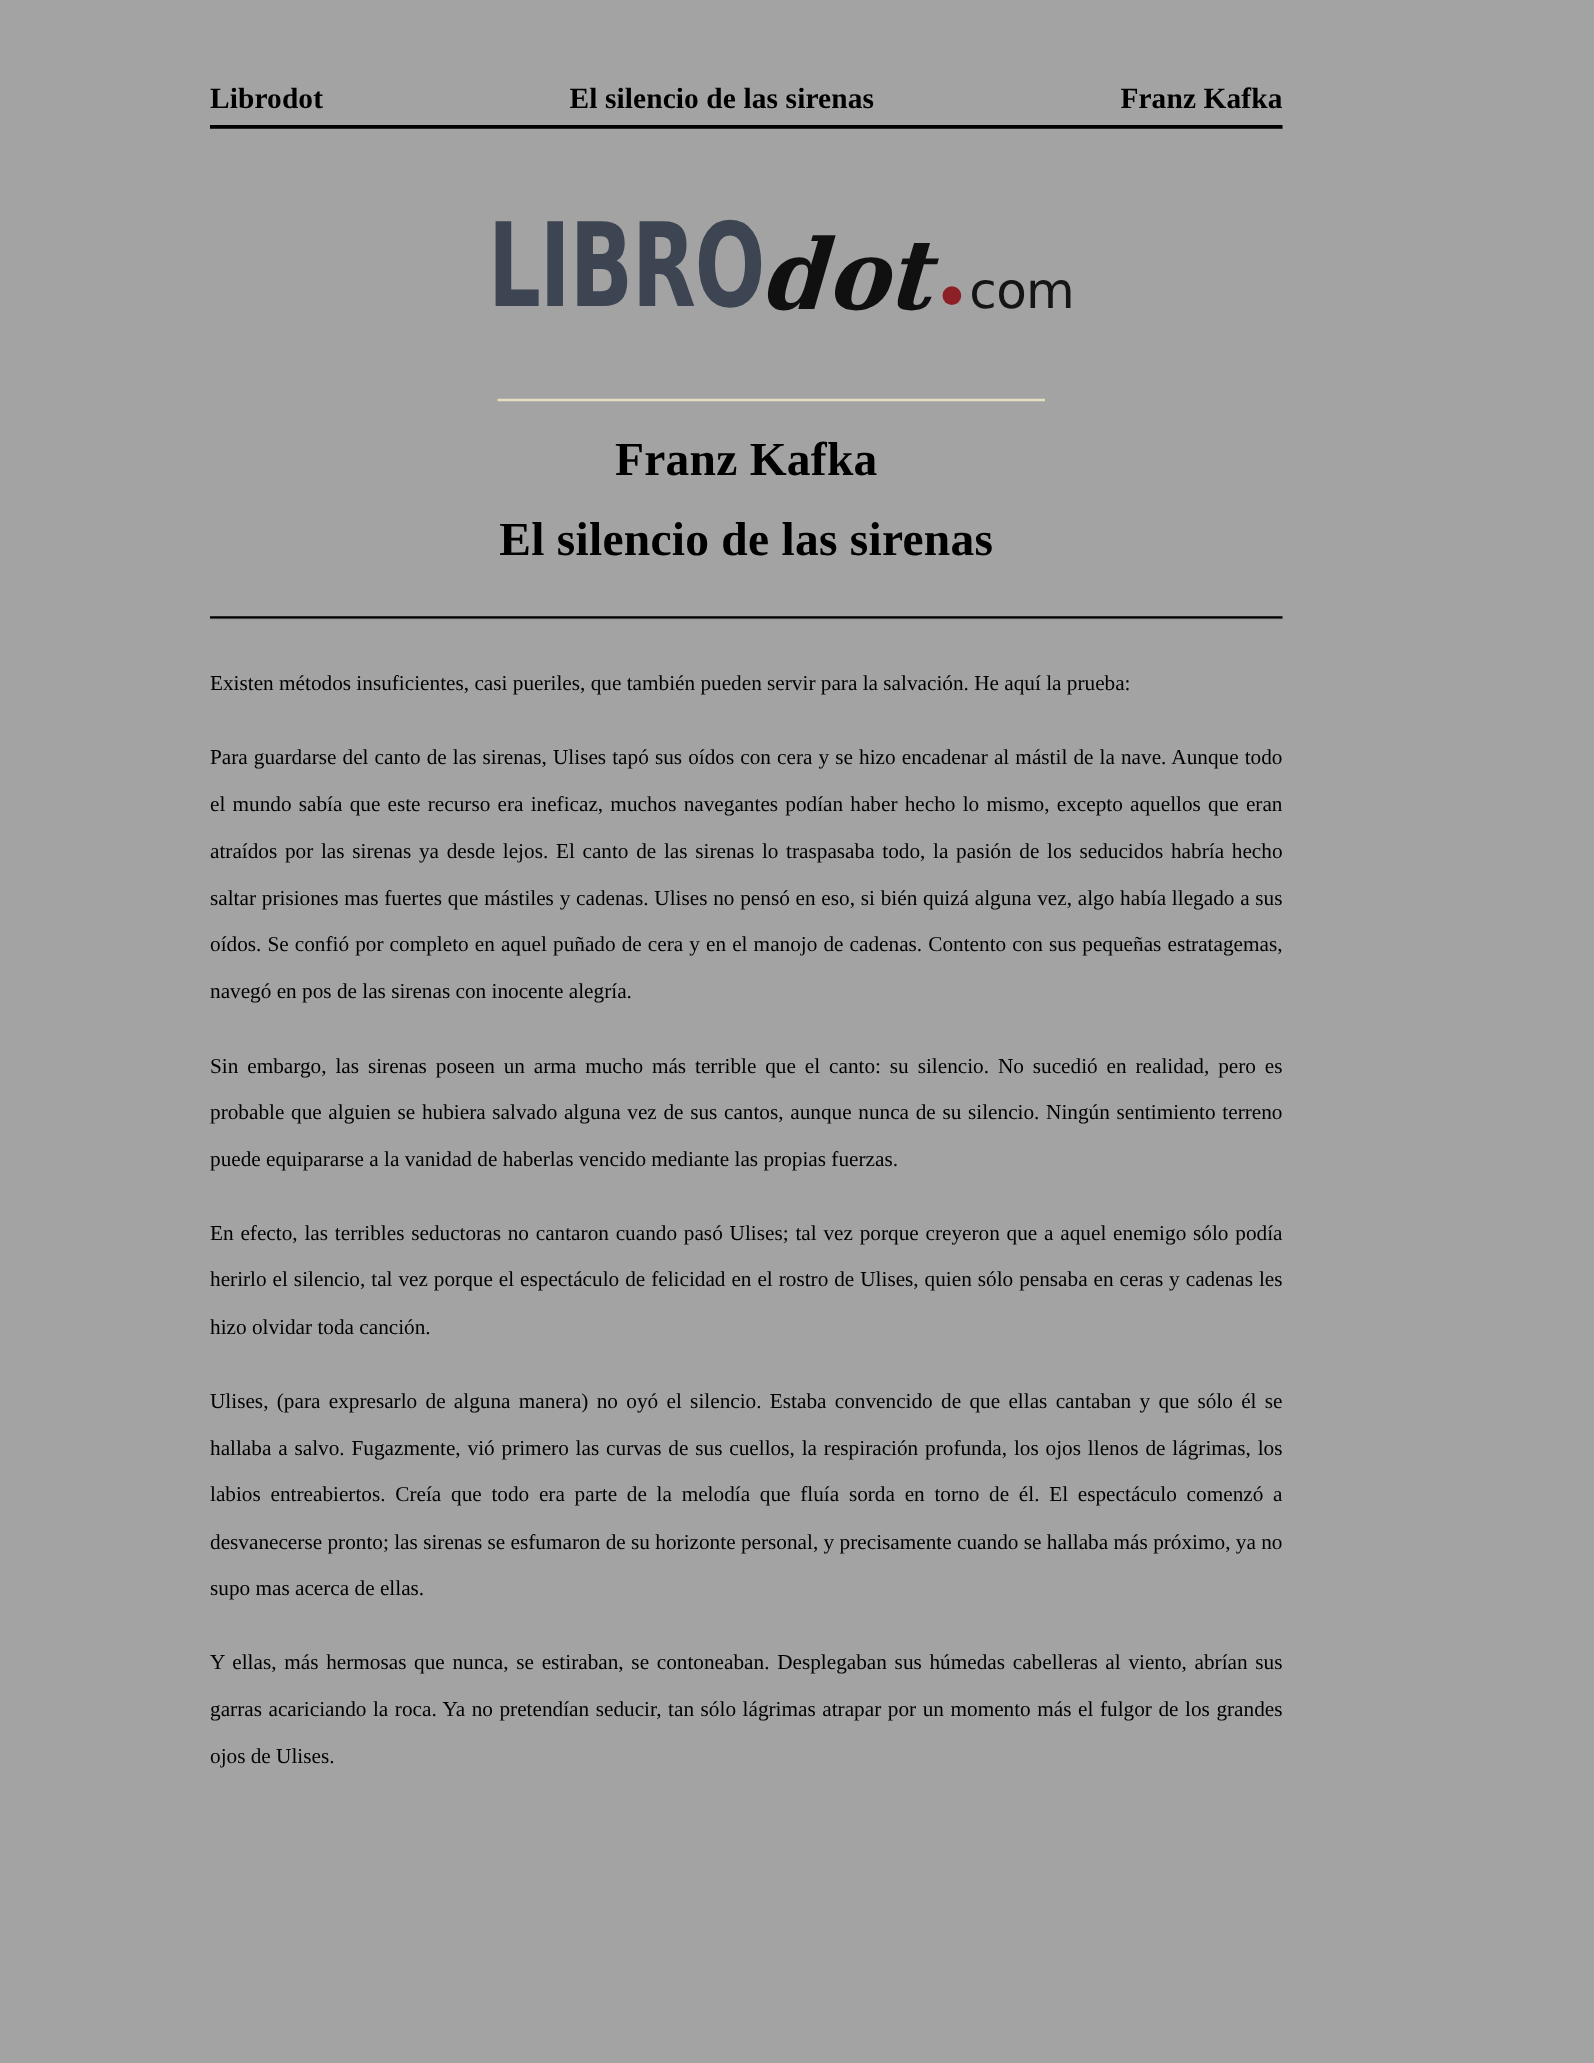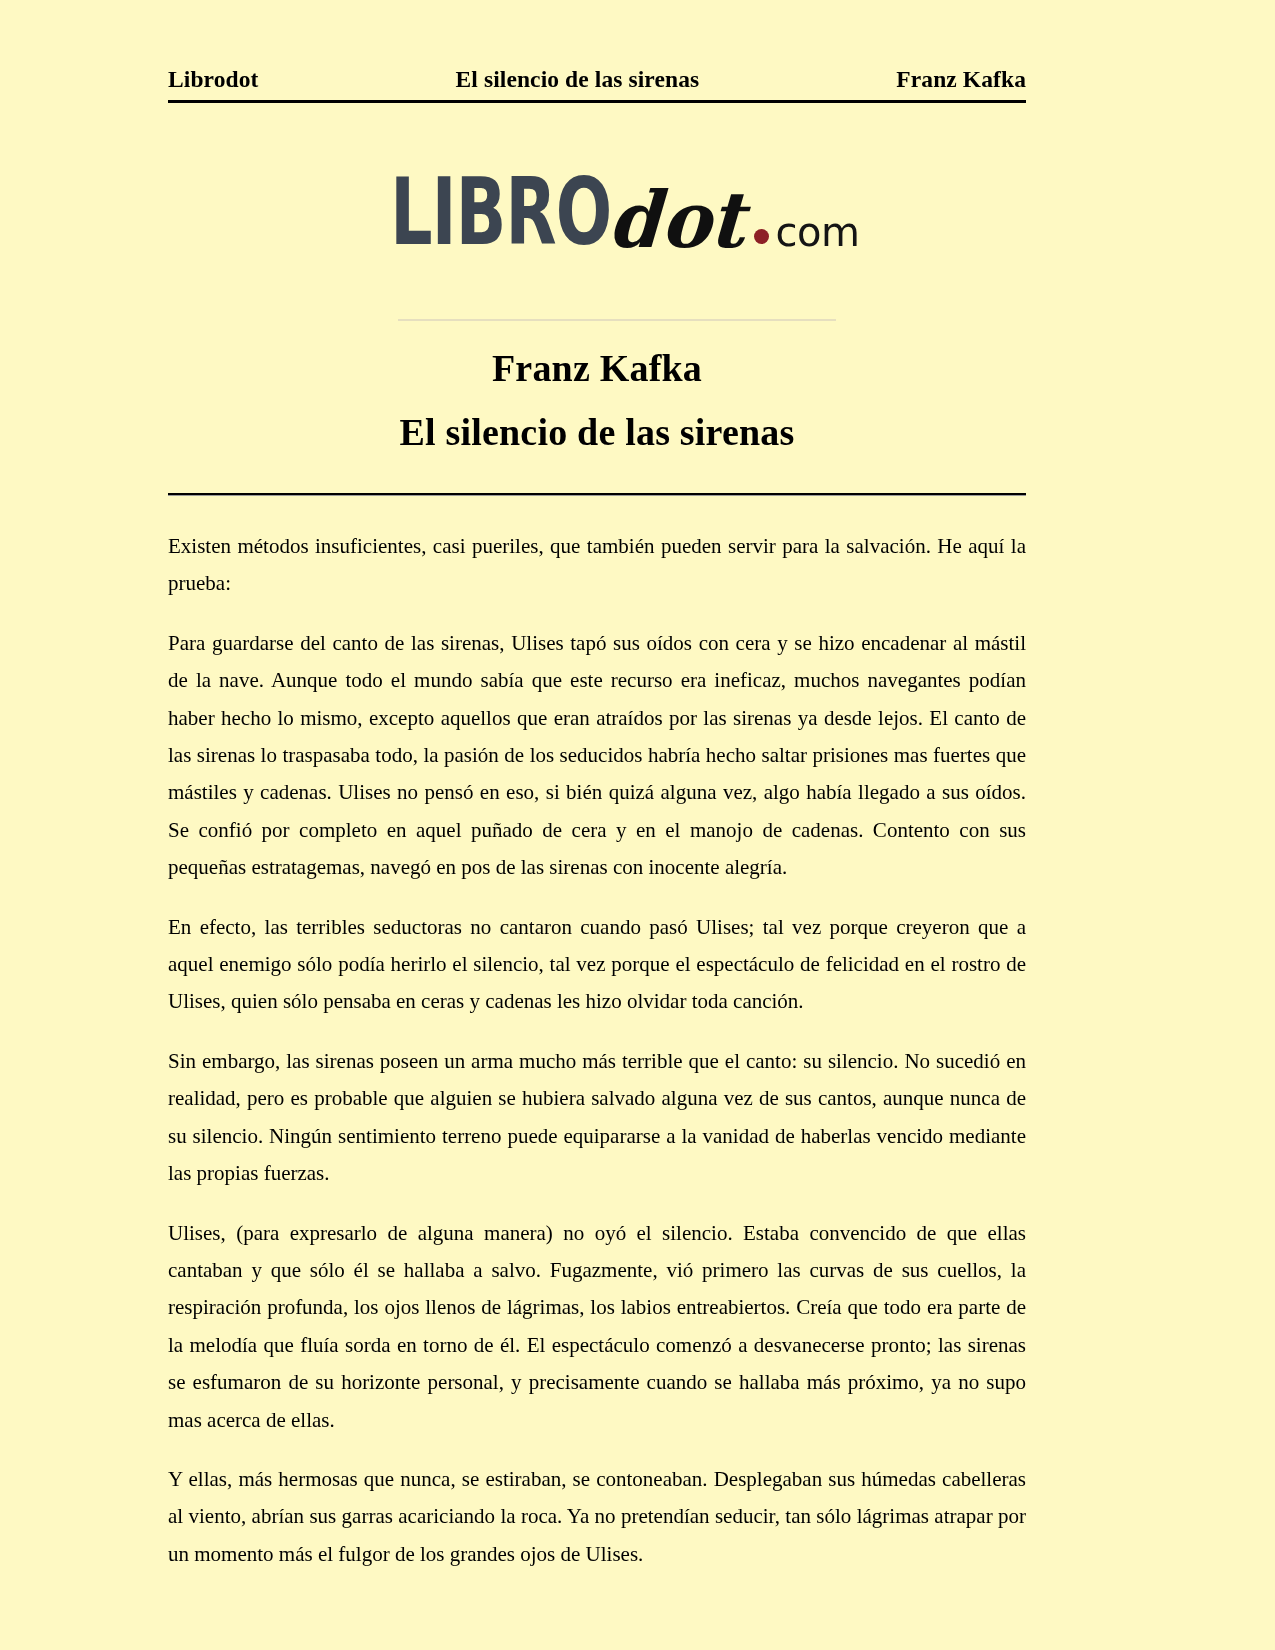--- a/index.html
+++ b/index.html
@@ -15,21 +15,21 @@
     font-family: "Liberation Serif", "DejaVu Serif", serif;
     color: #000000;
     overflow: hidden;
   }
 
   .page {
     position: absolute;
     left: 0; top: 0;
     width: 1275px;
     height: 1650px;
-    background: #fef9c3;
+    background: #a3a3a3;
   }
 
   
   .running-header {
     position: absolute;
     left: 168px;
     top: 66px;
     width: 858px;
     display: flex;
     align-items: baseline;
@@ -148,21 +148,21 @@
     border-top: 2px solid #000000;
     border-bottom: 1px solid #9a9a9a;
   }
 
   
   .body-text {
     position: absolute;
     left: 168px;
     top: 528px;
     width: 858px;
-    font-size: 21px;
+    font-size: 17px;
     line-height: 37.4px;
     text-align: justify;
     text-justify: inter-word;
     hyphens: none;
   }
   .body-text p {
     margin: 0 0 22px 0;
   }
   .body-text p:last-child { margin-bottom: 0; }
 </style>
@@ -185,19 +185,19 @@
   </div>
   <div class="logo-rule"></div>
 
   <div class="doc-author">Franz Kafka</div>
   <div class="doc-title">El silencio de las sirenas</div>
   <div class="title-rule"></div>
 
   <div class="body-text">
     <p>Existen métodos insuficientes, casi pueriles, que también pueden servir para la salvación. He aquí la prueba:</p>
     <p>Para guardarse del canto de las sirenas, Ulises tapó sus oídos con cera y se hizo encadenar al mástil de la nave. Aunque todo el mundo sabía que este recurso era ineficaz, muchos navegantes podían haber hecho lo mismo, excepto aquellos que eran atraídos por las sirenas ya desde lejos. El canto de las sirenas lo traspasaba todo, la pasión de los seducidos habría hecho saltar prisiones mas fuertes que mástiles y cadenas. Ulises no pensó en eso, si bién quizá alguna vez, algo había llegado a sus oídos. Se confió por completo en aquel puñado de cera y en el manojo de cadenas. Contento con sus pequeñas estratagemas, navegó en pos de las sirenas con inocente alegría.</p>
+    <p>Sin embargo, las sirenas poseen un arma mucho más terrible que el canto: su silencio. No sucedió en realidad, pero es probable que alguien se hubiera salvado alguna vez de sus cantos, aunque nunca de su silencio. Ningún sentimiento terreno puede equipararse a la vanidad de haberlas vencido mediante las propias fuerzas.</p>
     <p>En efecto, las terribles seductoras no cantaron cuando pasó Ulises; tal vez porque creyeron que a aquel enemigo sólo podía herirlo el silencio, tal vez porque el espectáculo de felicidad en el rostro de Ulises, quien sólo pensaba en ceras y cadenas les hizo olvidar toda canción.</p>
-    <p>Sin embargo, las sirenas poseen un arma mucho más terrible que el canto: su silencio. No sucedió en realidad, pero es probable que alguien se hubiera salvado alguna vez de sus cantos, aunque nunca de su silencio. Ningún sentimiento terreno puede equipararse a la vanidad de haberlas vencido mediante las propias fuerzas.</p>
     <p>Ulises, (para expresarlo de alguna manera) no oyó el silencio. Estaba convencido de que ellas cantaban y que sólo él se hallaba a salvo. Fugazmente, vió primero las curvas de sus cuellos, la respiración profunda, los ojos llenos de lágrimas, los labios entreabiertos. Creía que todo era parte de la melodía que fluía sorda en torno de él. El espectáculo comenzó a desvanecerse pronto; las sirenas se esfumaron de su horizonte personal, y precisamente cuando se hallaba más próximo, ya no supo mas acerca de ellas.</p>
     <p>Y ellas, más hermosas que nunca, se estiraban, se contoneaban. Desplegaban sus húmedas cabelleras al viento, abrían sus garras acariciando la roca. Ya no pretendían seducir, tan sólo lágrimas atrapar por un momento más el fulgor de los grandes ojos de Ulises.</p>
   </div>
 
 </div>
 
 </body></html>

